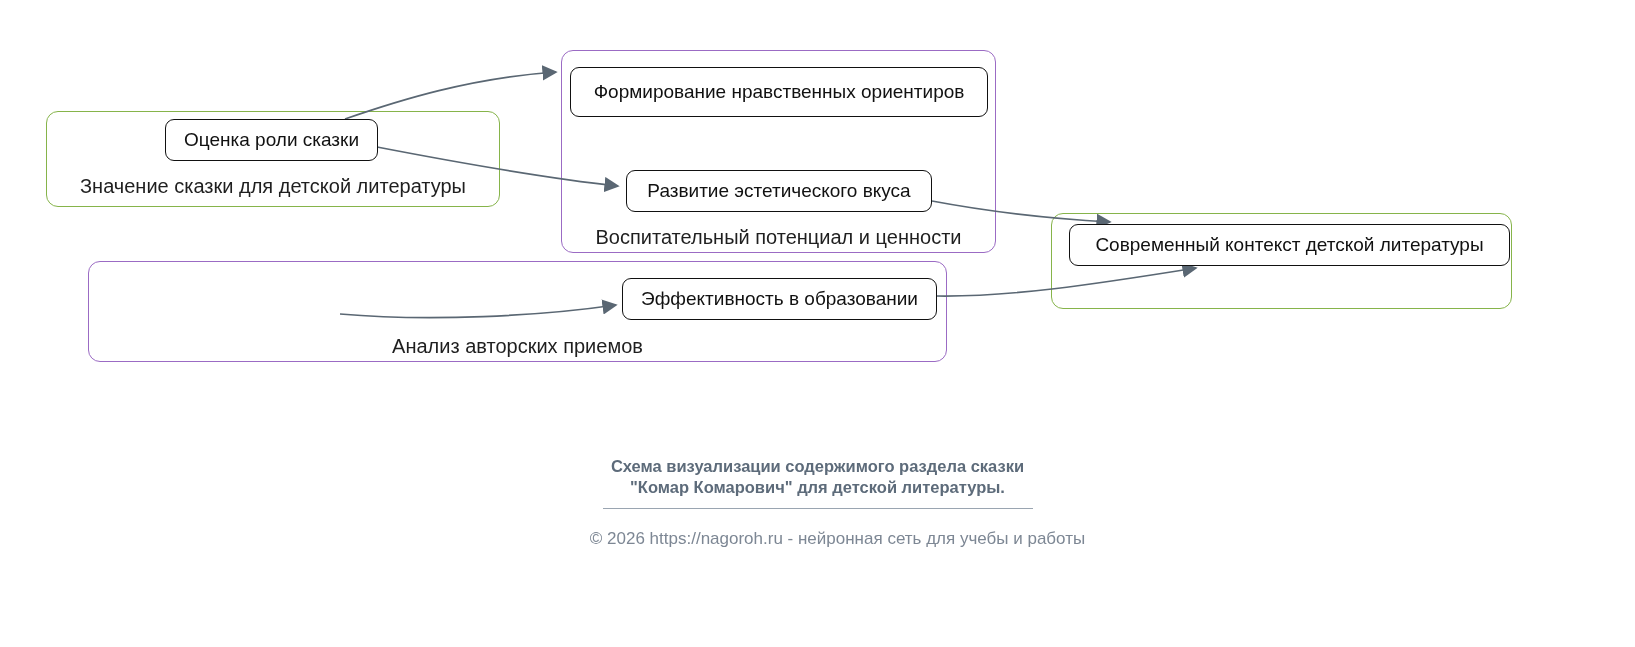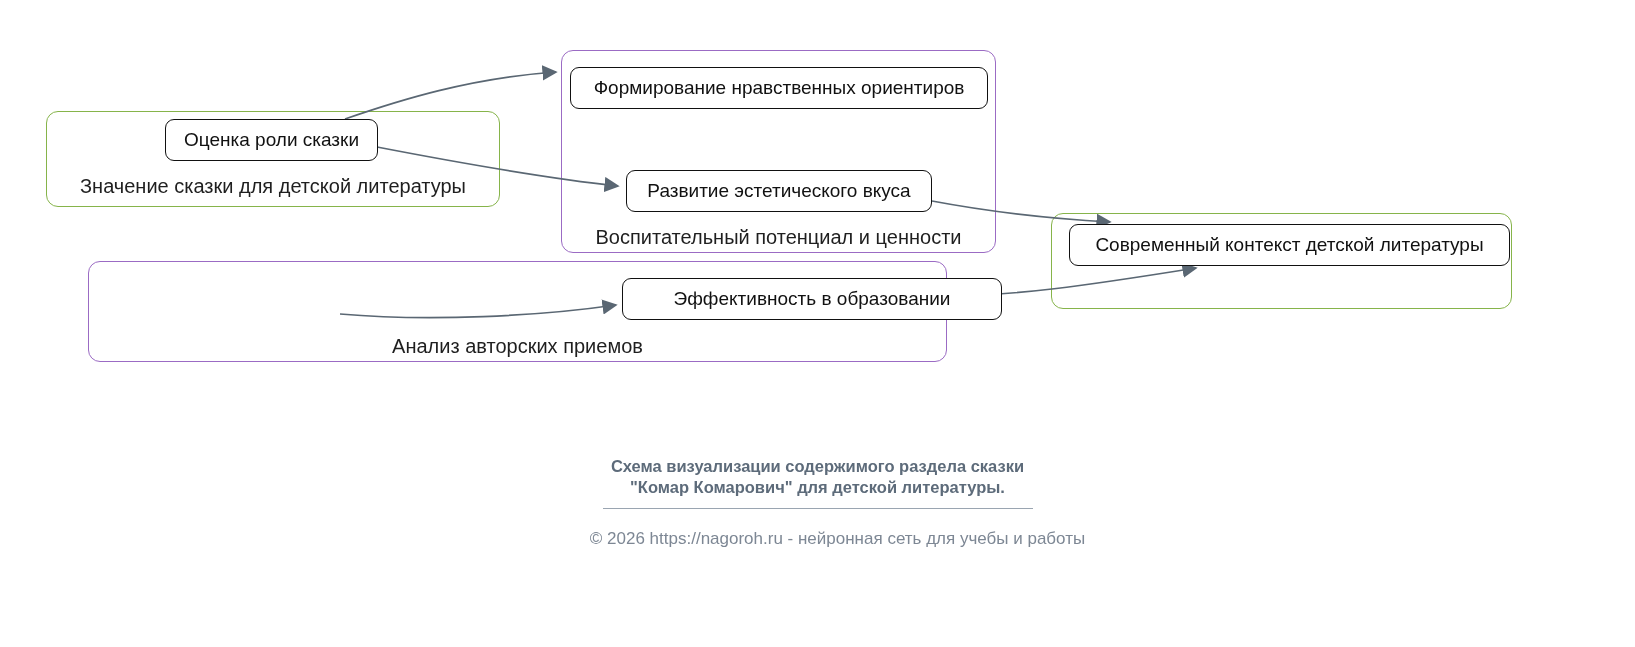--- a/index.html
+++ b/index.html
@@ -113,34 +113,34 @@
 
     <path d="M 340,314 C 430,322 540,316 616,305" fill="none" stroke="#5a6773" stroke-width="1.7" marker-end="url(#arrow)"></path>
 
     <path d="M 937,296 C 1010,297 1090,285 1196,268" fill="none" stroke="#5a6773" stroke-width="1.7" marker-end="url(#arrow)"></path>
   </svg>
 
   <div class="node" style="left:165px; top:119px; width:213px; height:42px;">
     <span>Оценка роли сказки</span>
   </div>
 
-  <div class="node" style="left:570px; top:67px; width:418px; height:42px;">
+  <div class="node" style="left:570px; top:67px; width:418px; height:50px;">
     <span>Формирование нравственных ориентиров</span>
   </div>
 
   <div class="node" style="left:626px; top:170px; width:306px; height:42px;">
     <span>Развитие эстетического вкуса</span>
   </div>
 
   <div class="node" style="left:1069px; top:224px; width:441px; height:42px;">
     <span>Современный контекст детской литературы</span>
   </div>
 
 
-  <div class="node" style="left:622px; top:278px; width:380px; height:42px;">
+  <div class="node" style="left:622px; top:278px; width:315px; height:42px;">
     <span>Эффективность в образовании</span>
   </div>
 
   <div class="caption" style="left:0; top:456px;">Схема визуализации содержимого раздела сказки</div>
   <div class="caption" style="left:0; top:477px;">"Комар Комарович" для детской литературы.</div>
   <div class="caption-rule" style="top:508px;"></div>
 
   <div class="footer" style="left:0; top:529px;">© 2026 https://nagoroh.ru - нейронная сеть для учебы и работы</div>
 </div>
 

